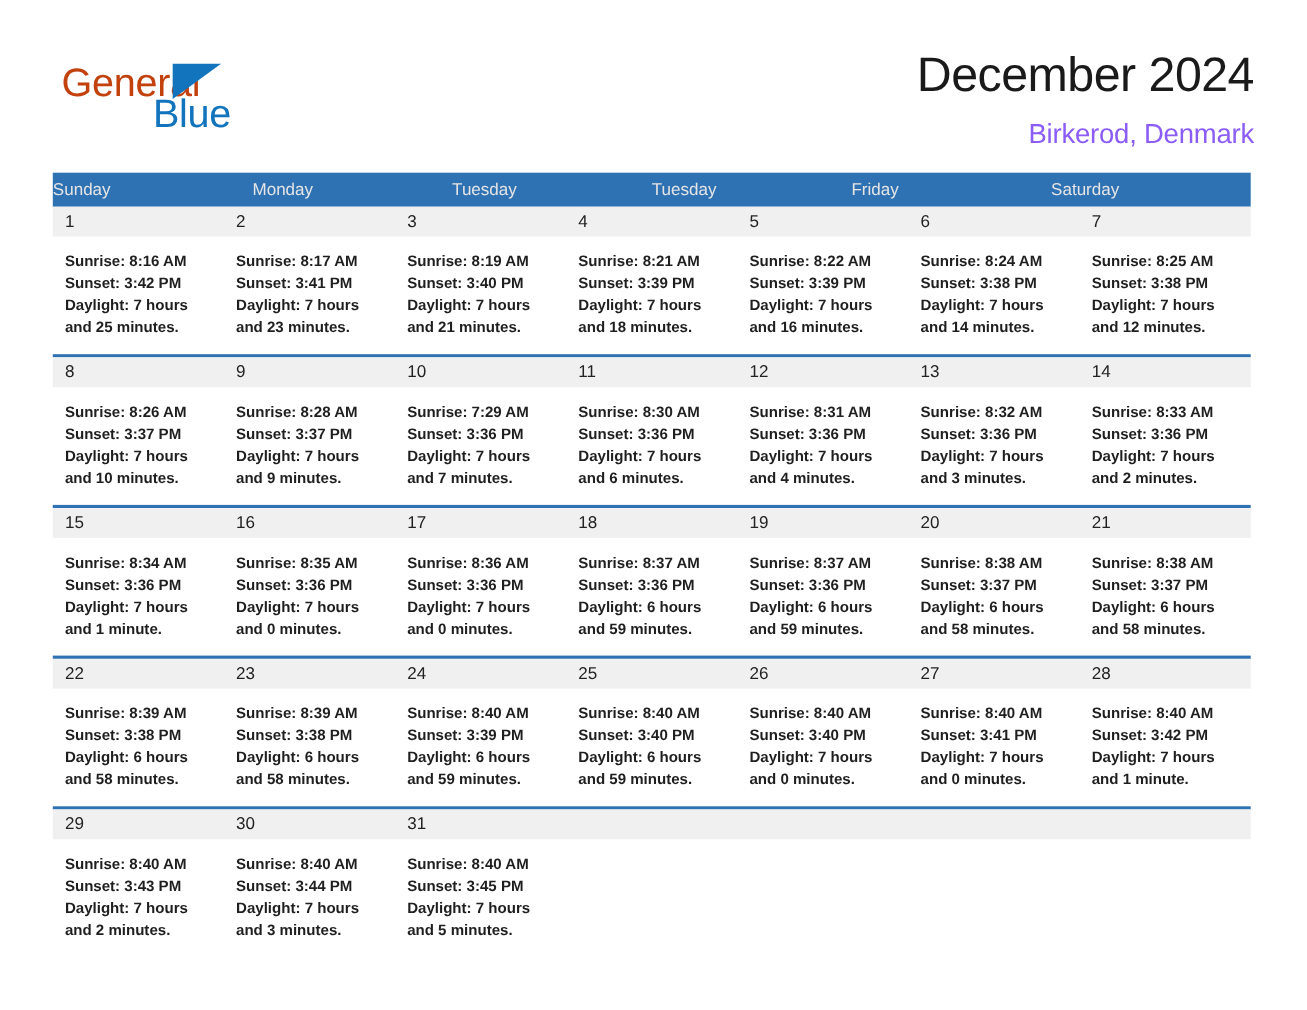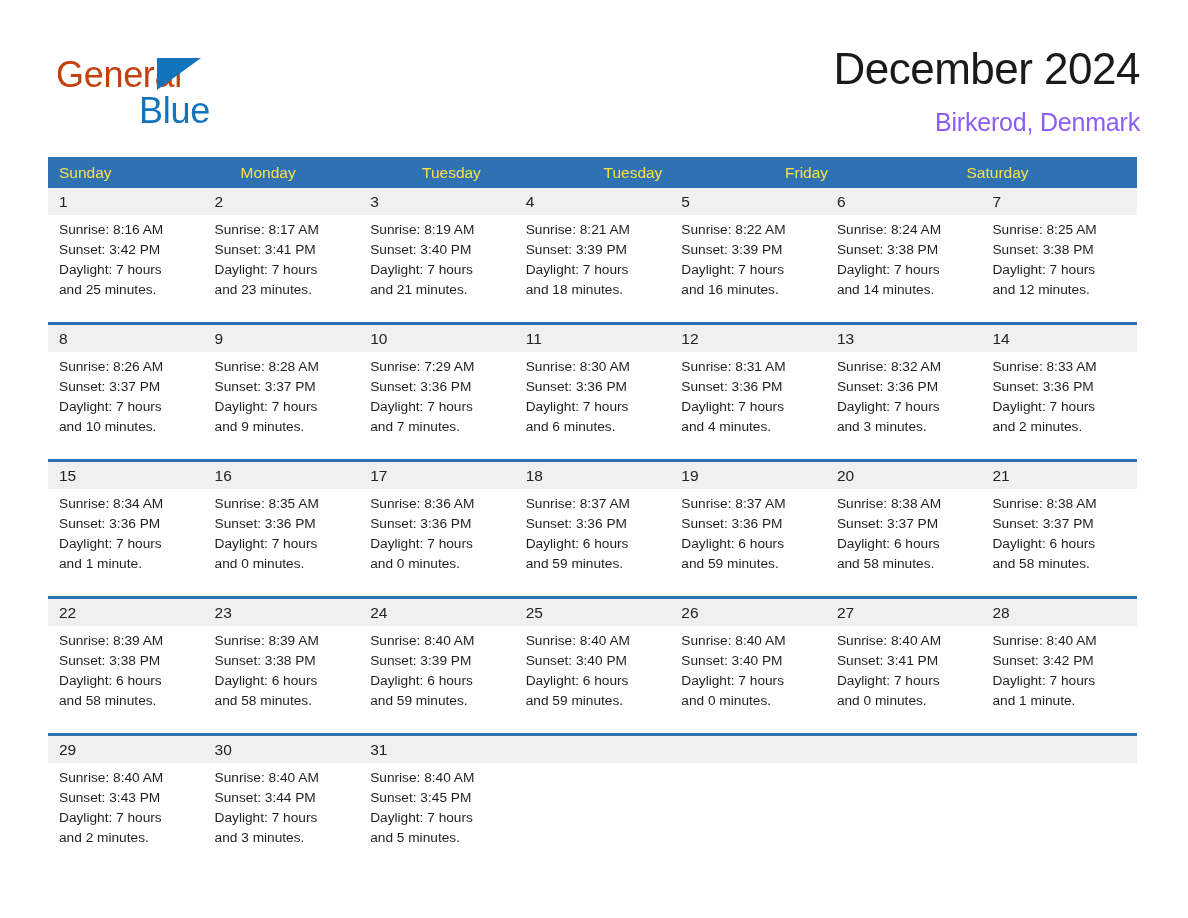--- a/index.html
+++ b/index.html
@@ -53,21 +53,21 @@
     top: 4px;
     width: 0;
     height: 0;
     border-left: 44px solid #1274bc;
     border-bottom: 32px solid transparent;
   }
 
   .logo-blue {
     position: absolute;
     left: 83px;
-    top: 36px;
+    top: 28px;
     font-size: 36px;
     line-height: 42px;
     color: #1274bc;
     letter-spacing: -0.3px;
   }
 
   .title-block {
     position: absolute;
     right: 0;
     top: 0;
@@ -102,24 +102,23 @@
 
   .weekday-row {
     display: flex;
     background: #2e72b4;
     height: 31px;
   }
 
   .weekday {
     flex: 1 1 0;
     min-width: 0;
-    color: #fde047;
+    color: #e5e5e5;
     font-size: 15.5px;
     line-height: 31px;
-    padding-left: 11px;
     white-space: nowrap;
   }
 
   .week {
     position: relative;
     border-top: 3px solid #2e72b4;
   }
   .week:first-of-type { border-top: none; }
 
   .week-inner {
@@ -148,21 +147,22 @@
     position: relative;
     z-index: 2;
     font-size: 15.5px;
     line-height: 27px;
     color: #222222;
   }
 
   .day-lines {
     position: relative;
     z-index: 2;
-    margin-top: 5px;
+    margin-top: 13px;
+    font-weight: bold;
   }
 
   .day-lines div {
     font-size: 13.7px;
     line-height: 20px;
     color: #1f1f1f;
     white-space: nowrap;
   }
 
   .day.empty .day-number { color: transparent; }

